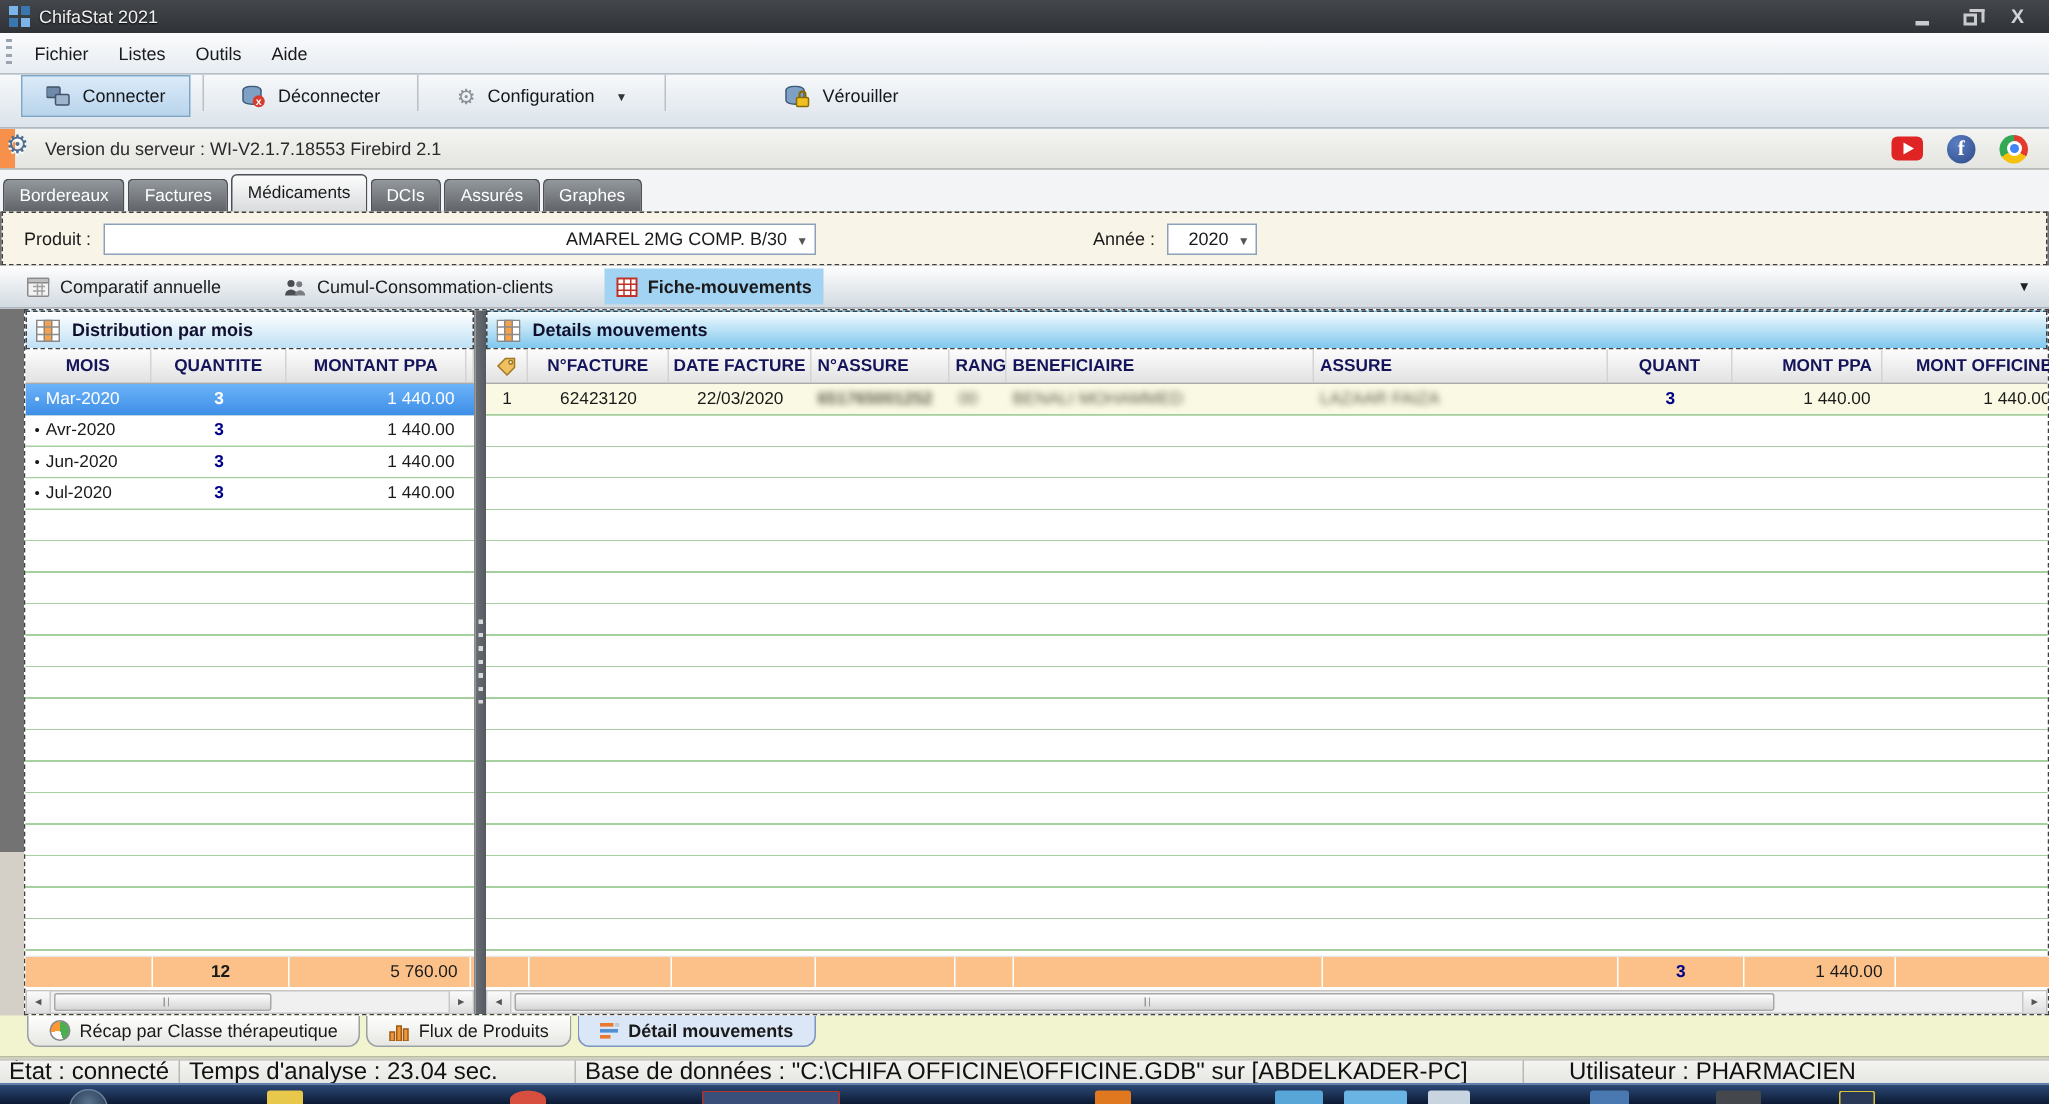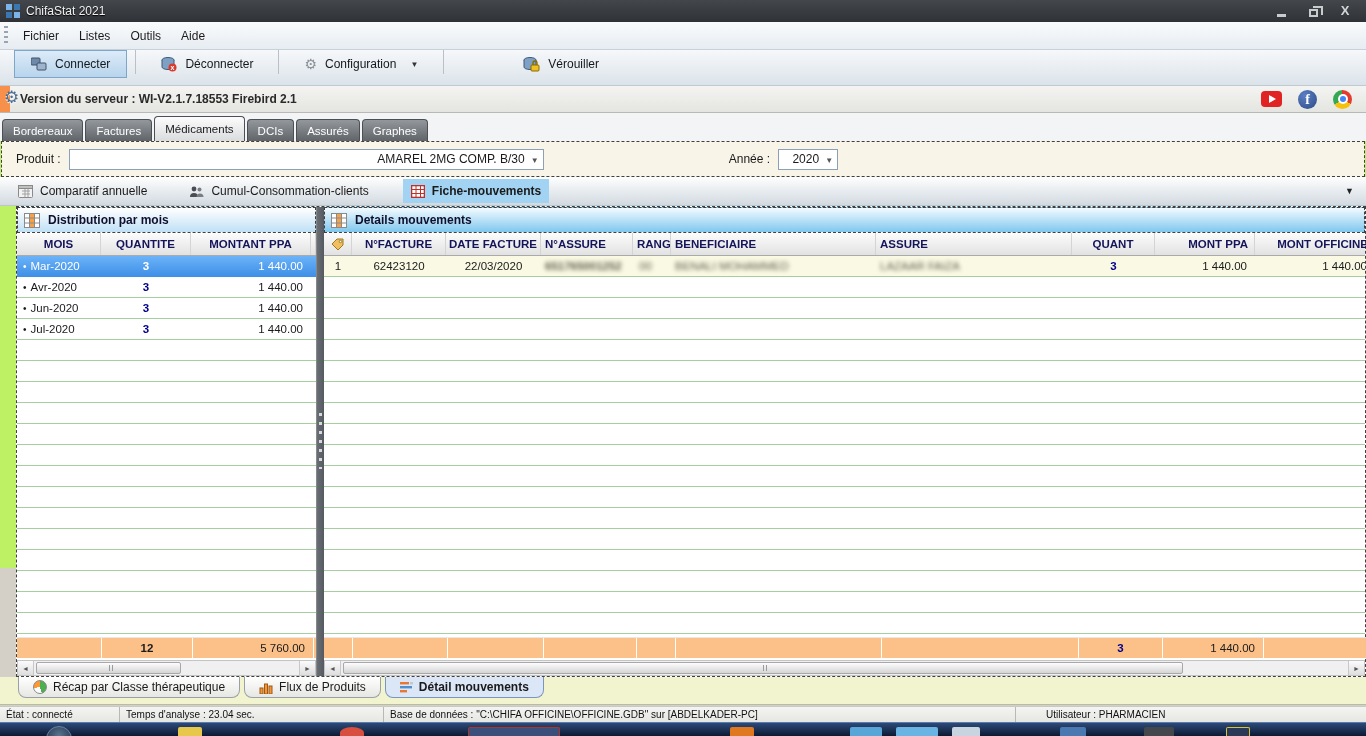--- a/index.html
+++ b/index.html
@@ -1,18 +1,18 @@
 <!DOCTYPE html>
 <html><head>
 <meta charset="utf-8">
 <style>
   * { margin:0; padding:0; box-sizing:border-box; }
   html,body { width:1366px; height:736px; overflow:hidden; }
   body { font-family:"Liberation Sans","DejaVu Sans",sans-serif; font-size:12px; color:#1a1a1a; background:#d4d0c8; }
-  .app { position:relative; width:1366px; height:568px; background:#bef264; }
+  .app { position:relative; width:1366px; height:568px; background:#737373; }
 
   
   .titlebar { position:absolute; top:0; left:0; right:0; height:22px; background:linear-gradient(#43474c,#2f3337); display:flex; align-items:center; padding:0 6px; }
   .titlebar .app-ico { margin-right:6px; display:flex; }
   .titlebar .ttl { color:#f0f0f0; font-size:12px; text-shadow:0 1px 1px #000; }
   .wincontrols { margin-left:auto; display:flex; gap:18px; align-items:center; padding-right:8px; }
   .wc { width:14px; height:12px; display:flex; align-items:flex-end; justify-content:center; cursor:default; }
   .wc-min i { display:block; width:9px; height:3px; background:#c9cbcd; }
   .wc-rest i { display:block; width:9px; height:8px; border:2px solid #c9cbcd; position:relative; }
   .wc-rest i::before { content:""; position:absolute; top:-5px; left:2px; width:8px; height:7px; border:2px solid #c9cbcd; border-left:none; border-bottom:none; }
@@ -27,21 +27,21 @@
   .toolbar { position:absolute; top:50px; left:0; right:0; height:36px; background:linear-gradient(#f6f8fa,#dbe3ea); border-bottom:1px solid #c0c8d0; display:flex; padding-left:14px; }
   .tbtn { display:flex; align-items:center; gap:8px; height:28px; padding:0 16px; border:1px solid transparent; color:#14181c; }
   .tbtn.active { background:linear-gradient(#dcebf8,#b8d4ec); border:1px solid #7da7c9; }
   .tsep { width:1px; height:24px; background:#b8c0c8; margin:0 8px; }
   .dd-arrow { font-size:8px; color:#333; margin-left:6px; }
 
   
   .versionbar { position:absolute; top:86px; left:0; right:0; height:27px; background:linear-gradient(#f4f4f2,#e4e4e0); border-bottom:1px solid #b8b8b4; display:flex; align-items:center; }
   .vb-stripe { position:absolute; left:0; top:0; bottom:0; width:10px; background:#f7904a; }
   .vb-gear { position:absolute; left:4px; top:1px; font-size:17px; color:#4e6f92; text-shadow:0 1px 0 #fff; }
-  .vb-text { margin-left:20px; color:#2a2a2a;font-weight:bold; }
+  .vb-text { margin-left:30px; color:#2a2a2a; }
   .social { margin-left:auto; display:flex; gap:16px; align-items:center; padding-right:14px; }
   .yt { width:21px; height:16px; background:#e02424; border-radius:4px; position:relative; }
   .yt::before { content:""; position:absolute; left:8px; top:4px; border-left:7px solid #fff; border-top:4px solid transparent; border-bottom:4px solid transparent; }
   .fb { width:19px; height:19px; border-radius:50%; background:radial-gradient(circle at 35% 30%,#5b7fc4,#2d4a86); color:#fff; font-weight:bold; font-size:14px; text-align:center; line-height:19px; font-family:"Liberation Serif",serif; }
   .chrome { width:19px; height:19px; border-radius:50%; background:conic-gradient(#e33b2e 0 33%, #f4c20d 33% 66%, #34a853 66% 100%); position:relative; }
   .chrome::before { content:""; position:absolute; inset:4.5px; border-radius:50%; background:#fff; }
   .chrome::after { content:""; position:absolute; inset:6.5px; border-radius:50%; background:#4285f4; }
 
   
   .maintabs { position:absolute; top:113px; left:0; right:0; height:28px; background:#f2f4f6; display:flex; align-items:flex-end; padding-left:2px; gap:2px;text-align:center; }
@@ -104,21 +104,21 @@
   .sarrow.right { margin-left:auto; border-left:1px solid #c8c8c8; border-right:none; }
   .sthumb { height:12px; margin-left:2px; background:linear-gradient(#fdfdfd,#d5d5d5); border:1px solid #a8a8a8; border-radius:2px; position:relative; }
   .sthumb::after { content:""; position:absolute; top:2px; bottom:2px; left:50%; width:5px; background:repeating-linear-gradient(90deg,#9a9a9a 0 1px,transparent 1px 3px); }
 
   
   .bottomstrip { position:absolute; top:677px; left:0; right:0; height:28px; background:#f1f4cf; border-bottom:1px solid #b8bca0; display:flex; align-items:flex-start; padding-left:18px; gap:4px; }
   .btab { display:flex; align-items:center; gap:6px; height:21px; padding:0 14px; background:linear-gradient(#ffffff,#e6e6e2); border:1px solid #9aa0a8; border-top:none; border-radius:0 0 8px 8px; font-size:12px; }
   .btab.active { background:#dbe6f6; border-color:#7a95c0; font-weight:bold; }
 
   
-  .statusbar { position:absolute; top:706px; left:0; right:0; height:16px; background:linear-gradient(#f4f4f2,#e6e6e2); border-top:1px solid #c8c8c4; display:flex; font-size:10px; color:#111; }
+  .statusbar { position:absolute; top:706px; left:0; right:0; height:16px; background:linear-gradient(#f4f4f2,#e6e6e2); border-top:1px solid #c8c8c4; display:flex; font-size:16px; color:#111; }
   .sseg { display:flex; align-items:center; padding-left:6px; border-right:1px solid #b8b8b4; overflow:hidden; white-space:nowrap; }
   .sseg.s1 { width:120px; } .sseg.s2 { width:264px; } .sseg.s3 { width:632px; } .sseg.s4 { flex:1; border-right:none; padding-left:30px; }
 
   
   .taskbar { position:absolute; top:722px; left:0; right:0; height:14px; background:linear-gradient(#2d4a78,#0c1a33); border-top:1px solid #5a7bb0; overflow:hidden; }
   .orb { position:absolute; left:46px; top:3px; width:26px; height:26px; border-radius:50%; background:radial-gradient(circle at 50% 35%,#5a748f,#16243c); border:1px solid #6a84a0; }
   .tico { position:absolute; top:4px; height:12px; border-radius:2px 2px 0 0; }
 
   
   .svgi { display:block; }

